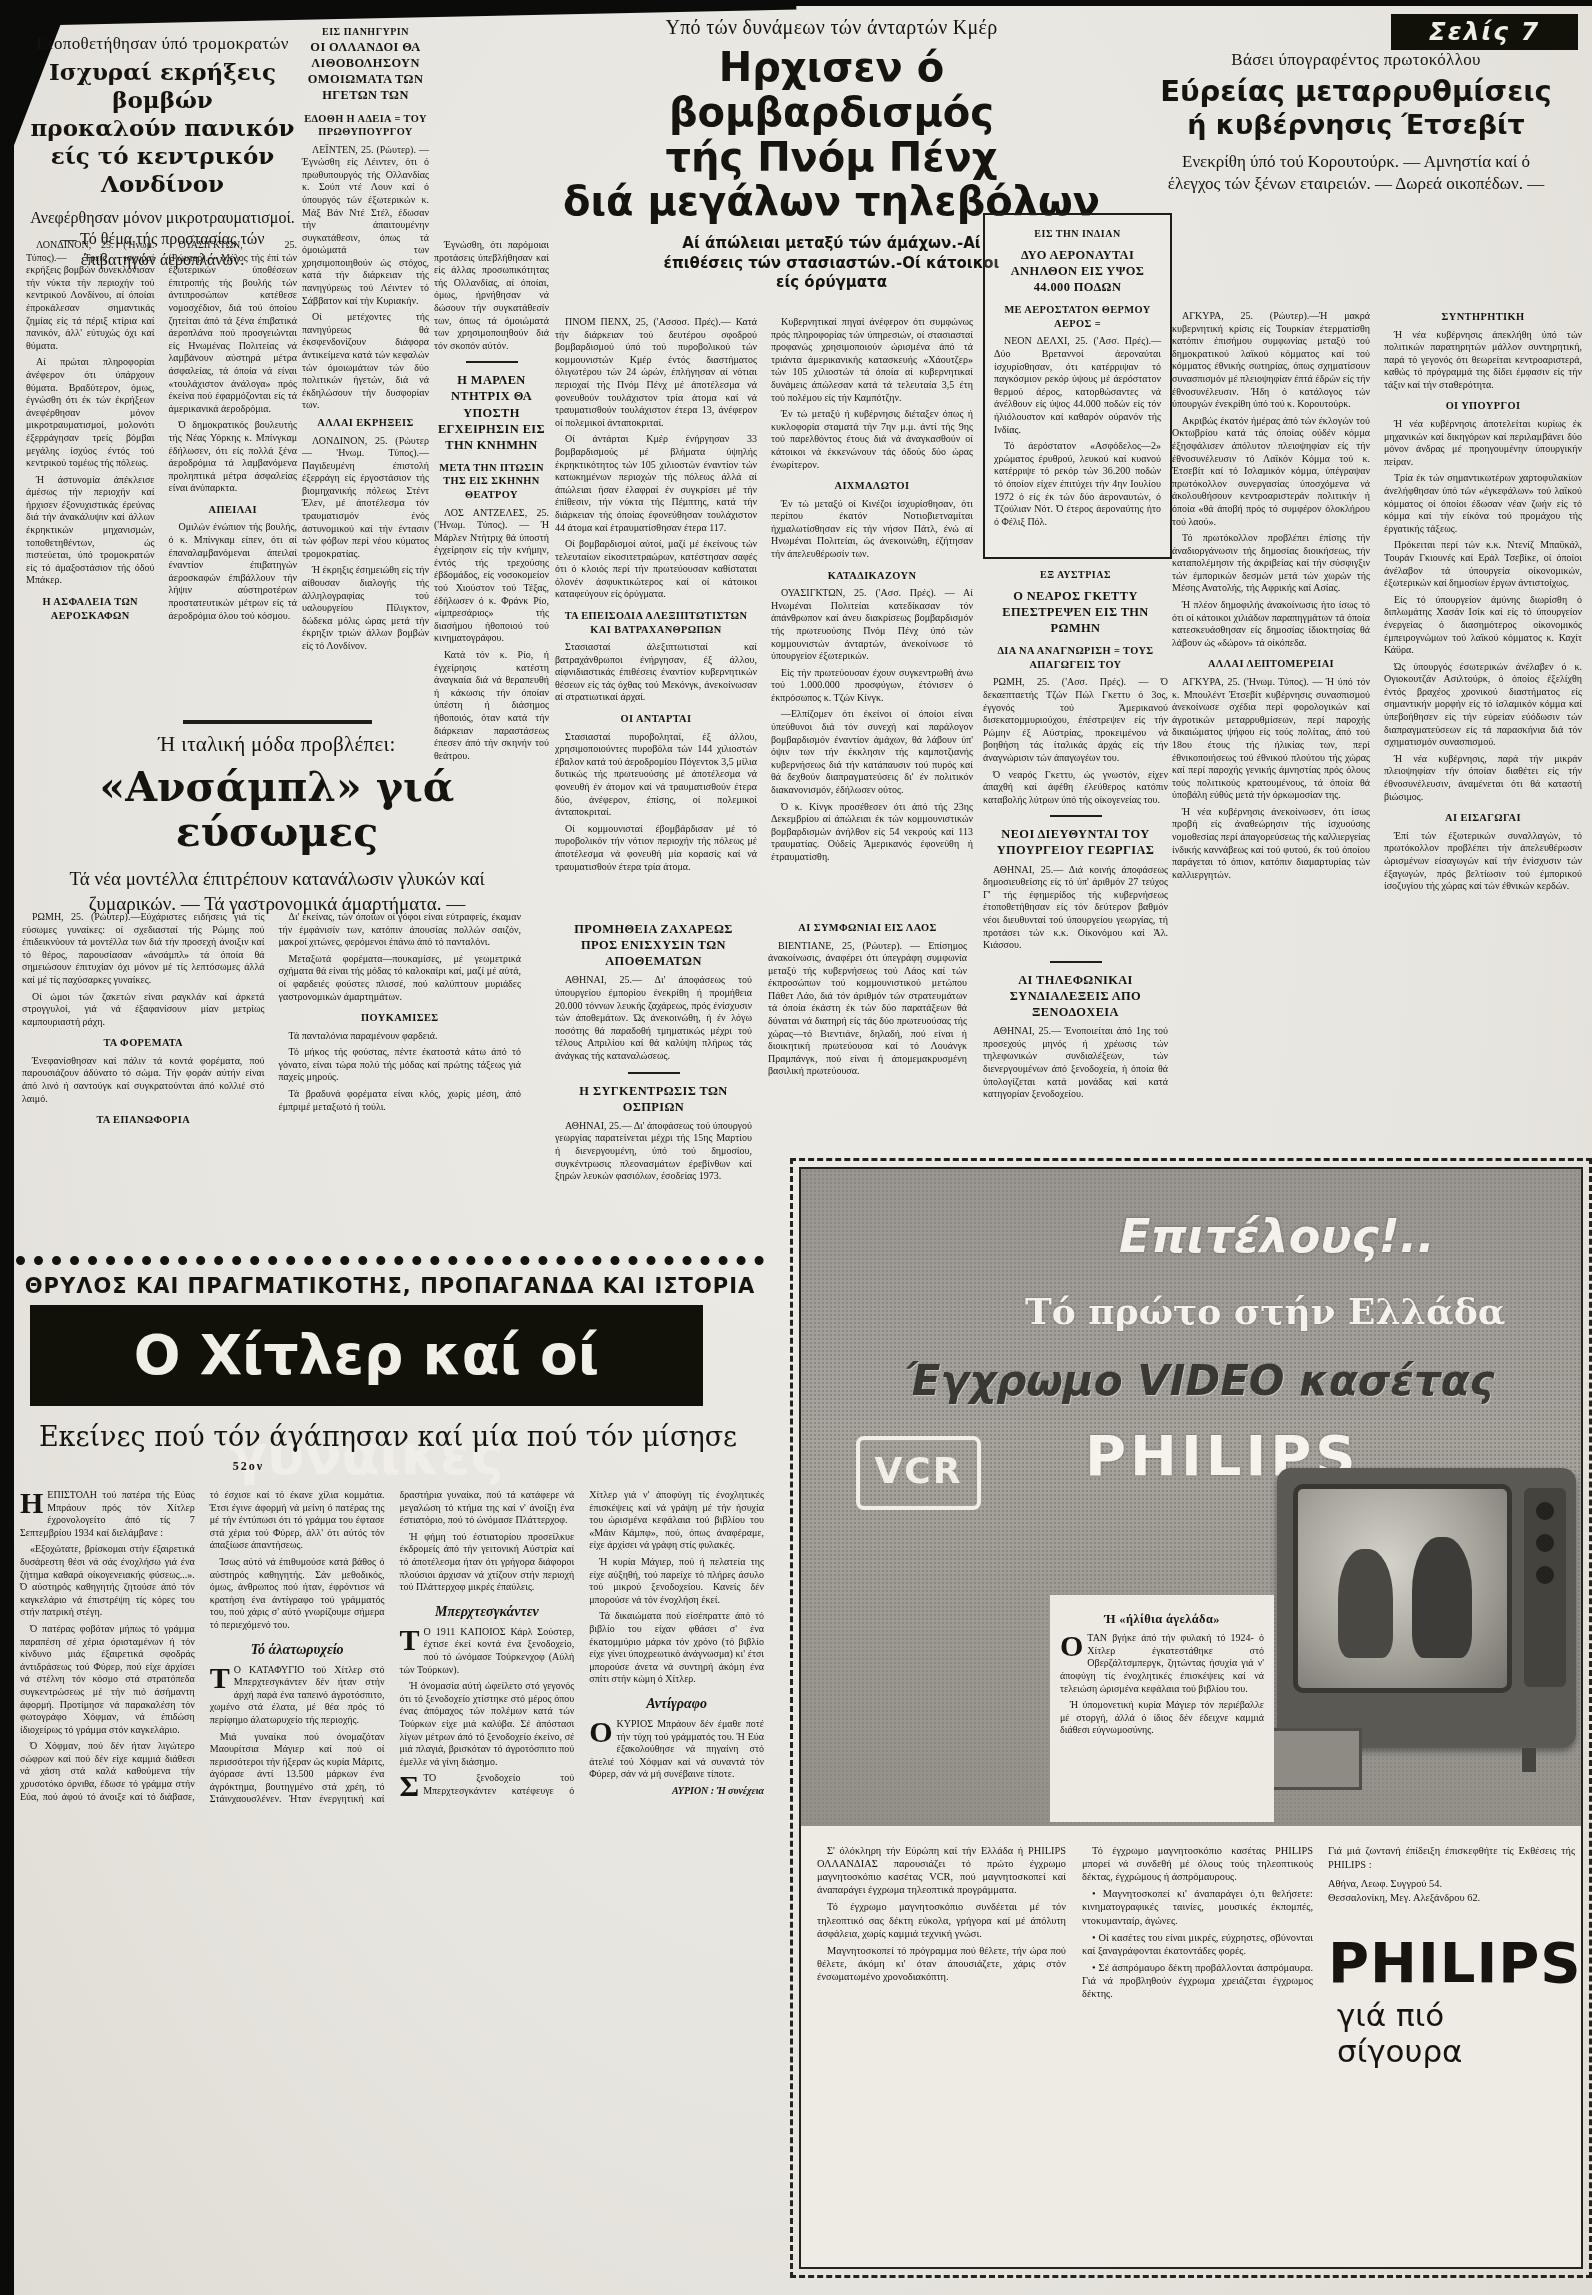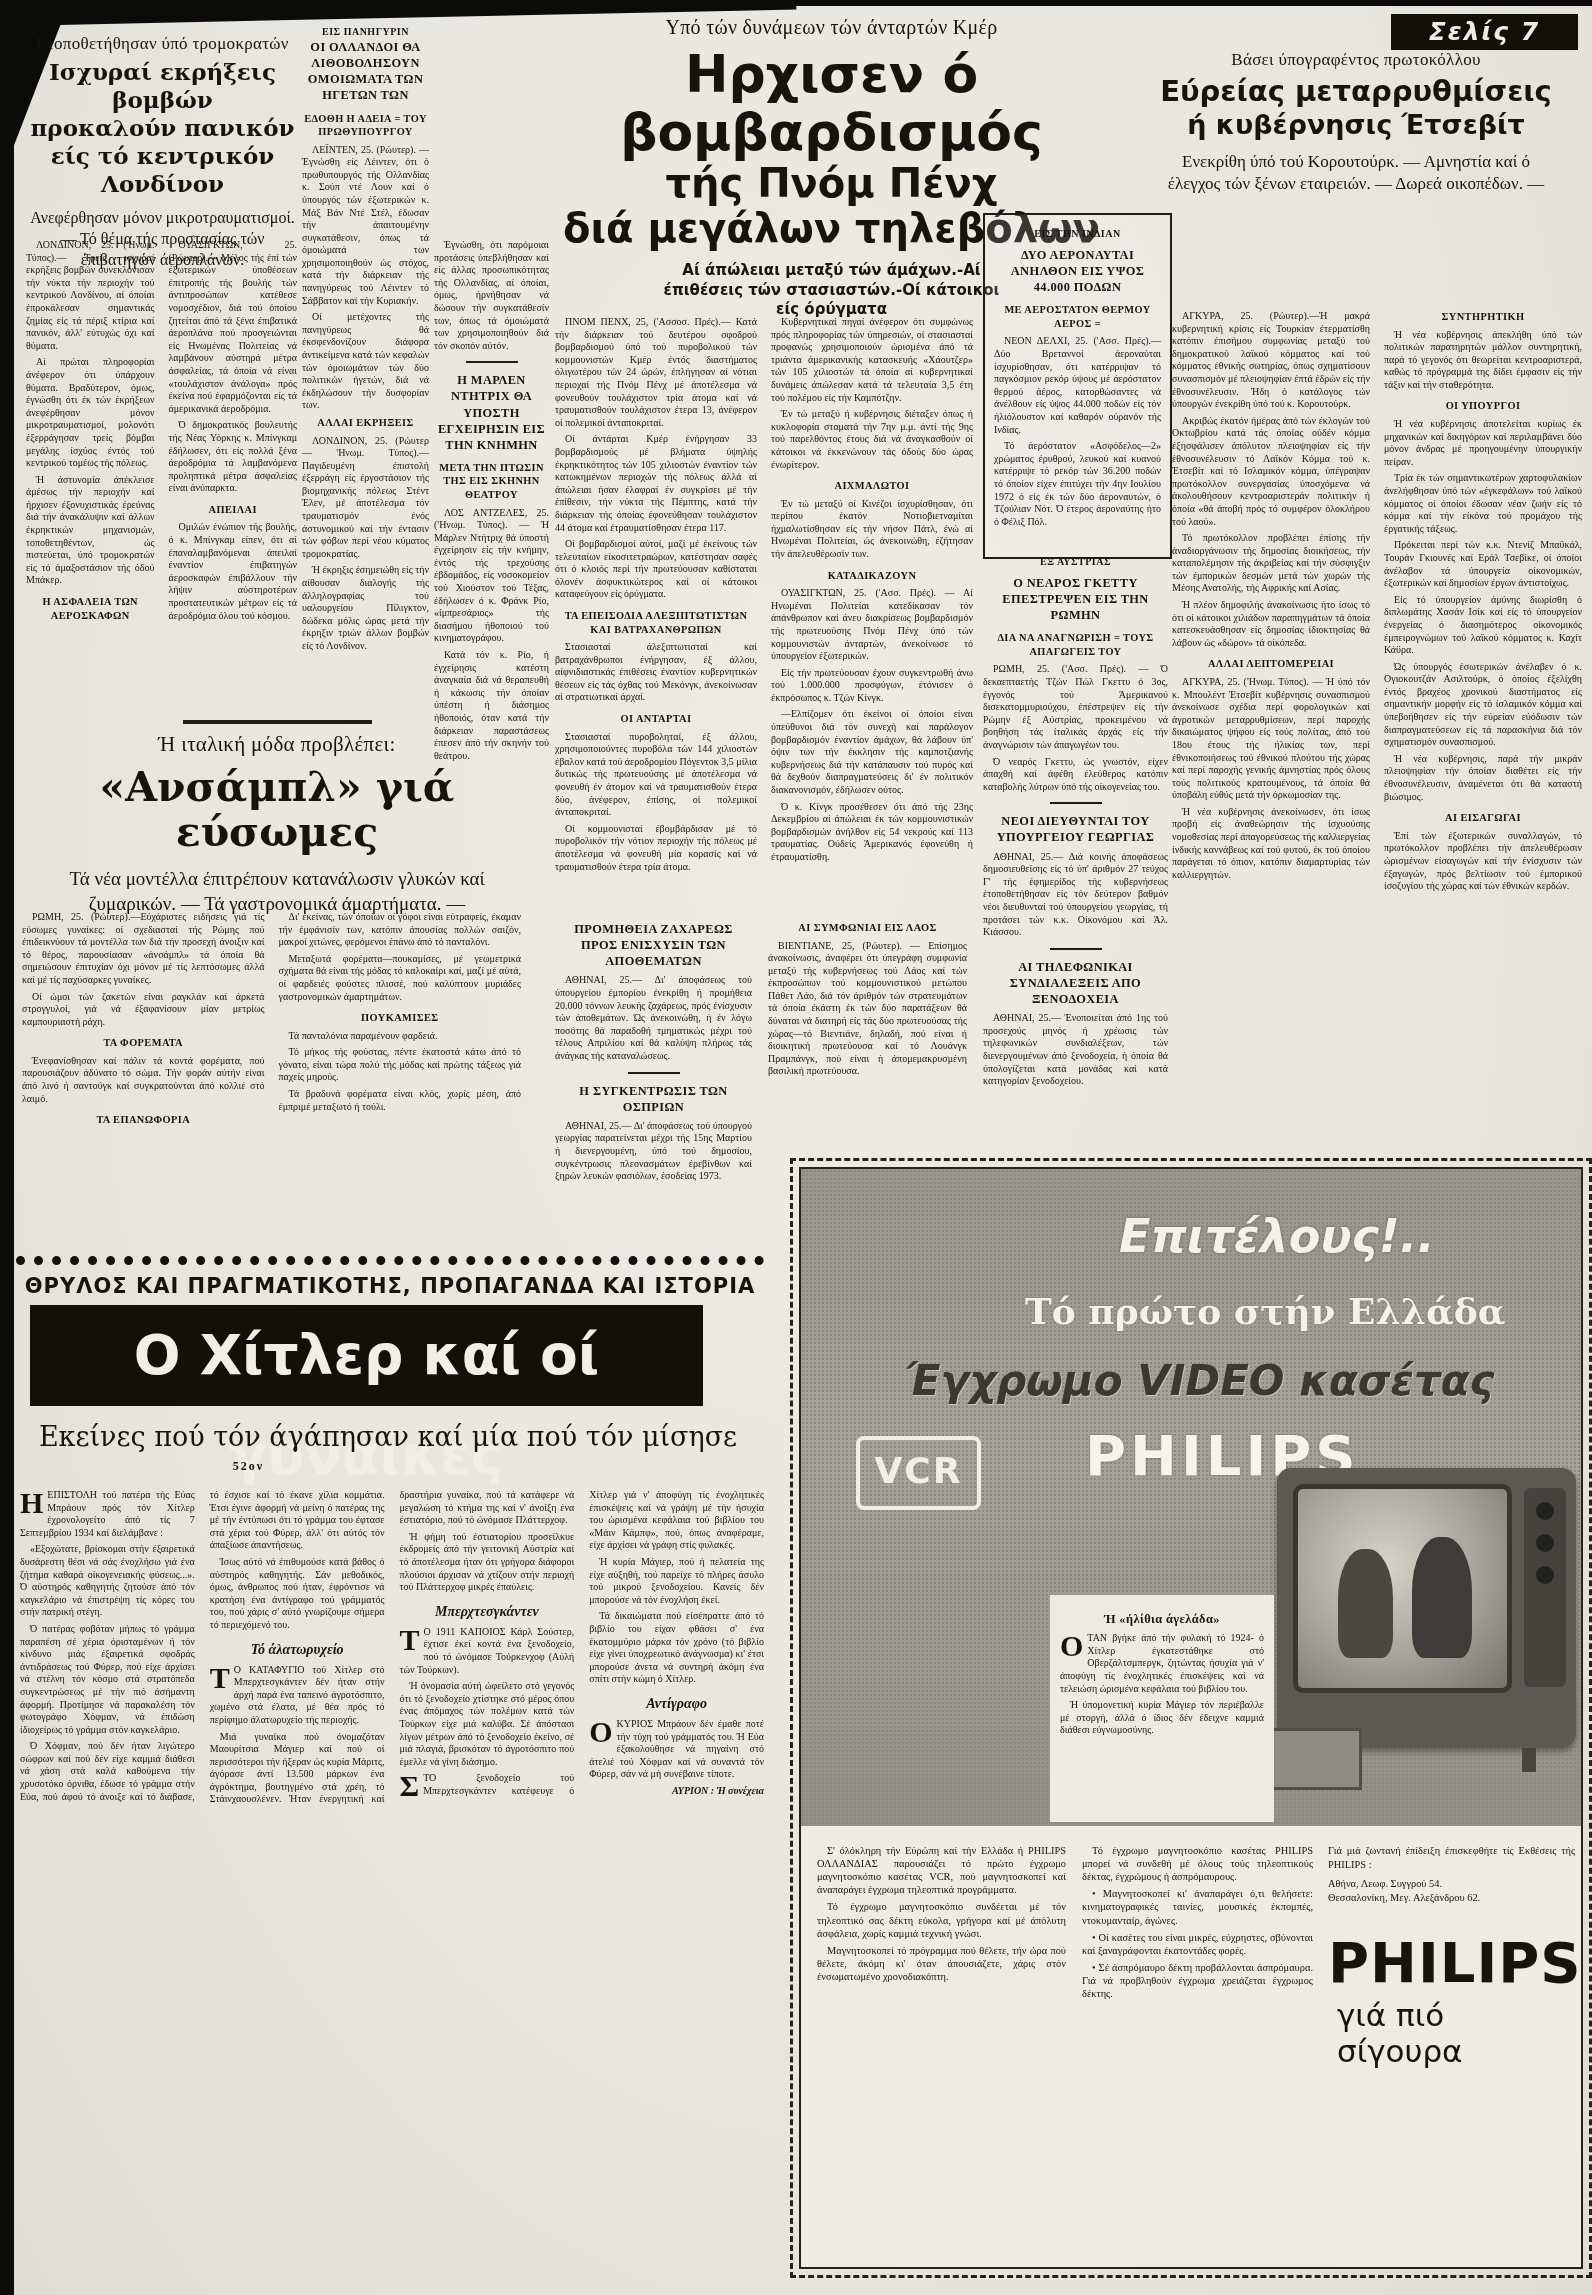--- a/index.html
+++ b/index.html
@@ -121,21 +121,21 @@
       <p class="bp">Έγνώσθη, ότι παρόμοιαι προτάσεις ύπεβλήθησαν καί είς άλλας προσωπικότητας τής Ολλανδίας, αί όποίαι, όμως, ήρνήθησαν νά δώσουν τήν συγκατάθεσίν των, όπως τά όμοιώματά των χρησιμοποιηθούν διά τόν σκοπόν αύτόν.</p>
       <div class="minirule"></div>
       <h4 class="bh big">Η ΜΑΡΛΕΝ ΝΤΗΤΡΙΧ ΘΑ ΥΠΟΣΤΗ ΕΓΧΕΙΡΗΣΙΝ ΕΙΣ ΤΗΝ ΚΝΗΜΗΝ</h4>
       <h4 class="bh">ΜΕΤΑ ΤΗΝ ΠΤΩΣΙΝ ΤΗΣ ΕΙΣ ΣΚΗΝΗΝ ΘΕΑΤΡΟΥ</h4>
       <p class="bp">ΛΟΣ ΑΝΤΖΕΛΕΣ, 25. ('Ηνωμ. Τύπος). — Ή Μάρλεν Ντήτριχ θά ύποστή έγχείρησιν είς τήν κνήμην, έντός τής τρεχούσης έβδομάδος, είς νοσοκομείον τού Χιούστον τού Τέξας, έδήλωσεν ό κ. Φράνκ Ρίο, «ίμπρεσάριος» τής διασήμου ήθοποιού τού κινηματογράφου.</p>
       <p class="bp">Κατά τόν κ. Ρίο, ή έγχείρησις κατέστη άναγκαία διά νά θεραπευθή ή κάκωσις τήν όποίαν ύπέστη ή διάσημος ήθοποιός, όταν κατά τήν διάρκειαν παραστάσεως έπεσεν άπό τήν σκηνήν τού θεάτρου.</p>
     </div>
 
   <div class="abs" style="left:553px;top:16px;width:557px;">
     <div class="kick" style="font-size:20px;">Υπό τών δυνάμεων τών άνταρτών Κμέρ</div>
-    <div class="h-sans" style="font-size:52px;line-height:1.12;margin-top:6px;">Ηρχισεν ό βομβαρδισμός</div>
+    <div class="h-sans" style="font-size:40px;line-height:1.12;margin-top:6px;">Ηρχισεν ό βομβαρδισμός</div>
     <div class="h-sans" style="font-size:40px;line-height:1.12;">τής Πνόμ Πένχ</div>
     <div class="h-sans" style="font-size:40px;line-height:1.12;">διά μεγάλων τηλεβόλων</div>
     <div class="h-sans deck" style="font-size:15px;width:338px;margin:10px auto 0;">Αί άπώλειαι μεταξύ τών άμάχων.-Αί έπιθέσεις τών στασιαστών.-Οί κάτοικοι είς όρύγματα</div>
   </div>
   <div class="abs cols2" style="left:555px;top:316px;width:418px;height:589px;">
       <p class="bp">ΠΝΟΜ ΠΕΝΧ, 25, ('Ασσοσ. Πρές).— Κατά τήν διάρκειαν τού δευτέρου σφοδρού βομβαρδισμού ύπό τού πυροβολικού τών κομμουνιστών Κμέρ έντός διαστήματος όλιγωτέρου τών 24 ώρών, έπλήγησαν αί νότιαι περιοχαί τής Πνόμ Πένχ μέ άποτέλεσμα νά φονευθούν τουλάχιστον τρία άτομα καί νά τραυματισθούν τουλάχιστον έτερα 13, άνέφερον οί πολεμικοί άνταποκριταί.</p>
       <p class="bp">Οί άντάρται Κμέρ ένήργησαν 33 βομβαρδισμούς μέ βλήματα ύψηλής έκρηκτικότητος τών 105 χιλιοστών έναντίον τών κατωκημένων περιοχών τής πόλεως άλλά αί άπώλειαι ήσαν έλαφραί έν συγκρίσει μέ τήν έπίθεσιν, τήν νύκτα τής Πέμπτης, κατά τήν διάρκειαν τής όποίας έφονεύθησαν τουλάχιστον 44 άτομα καί έτραυματίσθησαν έτερα 117.</p>
       <p class="bp">Οί βομβαρδισμοί αύτοί, μαζί μέ έκείνους τών τελευταίων είκοσιτετραώρων, κατέστησαν σαφές ότι ό κλοιός περί τήν πρωτεύουσαν καθίσταται όλονέν άσφυκτικώτερος καί οί κάτοικοι καταφεύγουν είς όρύγματα.</p>
       <h4 class="bh">ΤΑ ΕΠΕΙΣΟΔΙΑ ΑΛΕΞΙΠΤΩΤΙΣΤΩΝ ΚΑΙ ΒΑΤΡΑΧΑΝΘΡΩΠΩΝ</h4>
       <p class="bp">Στασιασταί άλεξιπτωτισταί καί βατραχάνθρωποι ένήργησαν, έξ άλλου, αίφνιδιαστικάς έπιθέσεις έναντίον κυβερνητικών θέσεων είς τάς όχθας τού Μεκόνγκ, άνεκοίνωσαν αί στρατιωτικαί άρχαί.</p>
@@ -169,21 +169,21 @@
   <div class="abs boxed" style="left:983px;top:213px;width:167px;height:328px;">
     <div class="bk">ΕΙΣ ΤΗΝ ΙΝΔΙΑΝ</div>
     <div class="bh big">ΔΥΟ ΑΕΡΟΝΑΥΤΑΙ ΑΝΗΛΘΟΝ ΕΙΣ ΥΨΟΣ 44.000 ΠΟΔΩΝ</div>
     <div class="bh">ΜΕ ΑΕΡΟΣΤΑΤΟΝ ΘΕΡΜΟΥ ΑΕΡΟΣ =</div>
     <div>
         <p class="bp">ΝΕΟΝ ΔΕΛΧΙ, 25. ('Ασσ. Πρές).— Δύο Βρεταννοί άεροναύται ίσχυρίσθησαν, ότι κατέρριψαν τό παγκόσμιον ρεκόρ ύψους μέ άερόστατον θερμού άέρος, κατορθώσαντες νά άνέλθουν είς ύψος 44.000 ποδών είς τόν ήλιόλουστον καί καθαρόν ούρανόν τής Ινδίας.</p>
         <p class="bp">Τό άερόστατον «Ασφόδελος—2» χρώματος έρυθρού, λευκού καί κυανού κατέρριψε τό ρεκόρ τών 36.200 ποδών τό όποίον είχεν έπιτύχει τήν 4ην Ιουλίου 1972 ό είς έκ τών δύο άεροναυτών, ό Τζούλιαν Νότ. Ό έτερος άεροναύτης ήτο ό Φέλιξ Πόλ.</p>
       </div>
   </div>
 
-  <div class="abs" style="left:983px;top:550px;width:185px;height:591px;">
+  <div class="abs" style="left:983px;top:563px;width:185px;height:591px;">
       <h4 class="bk">ΕΞ ΑΥΣΤΡΙΑΣ</h4>
       <h4 class="bh big">Ο ΝΕΑΡΟΣ ΓΚΕΤΤΥ ΕΠΕΣΤΡΕΨΕΝ ΕΙΣ ΤΗΝ ΡΩΜΗΝ</h4>
       <h4 class="bh">ΔΙΑ ΝΑ ΑΝΑΓΝΩΡΙΣΗ = ΤΟΥΣ ΑΠΑΓΩΓΕΙΣ ΤΟΥ</h4>
       <p class="bp">ΡΩΜΗ, 25. ('Ασσ. Πρές). — Ό δεκαεπταετής Τζών Πώλ Γκεττυ ό 3ος, έγγονός τού Άμερικανού δισεκατομμυριούχου, έπέστρεψεν είς τήν Ρώμην έξ Αύστρίας, προκειμένου νά βοηθήση τάς ίταλικάς άρχάς είς τήν άναγνώρισιν τών άπαγωγέων του.</p>
       <p class="bp">Ό νεαρός Γκεττυ, ώς γνωστόν, είχεν άπαχθή καί άφέθη έλεύθερος κατόπιν καταβολής λύτρων ύπό τής οίκογενείας του.</p>
       <div class="minirule"></div>
       <h4 class="bh big">ΝΕΟΙ ΔΙΕΥΘΥΝΤΑΙ ΤΟΥ ΥΠΟΥΡΓΕΙΟΥ ΓΕΩΡΓΙΑΣ</h4>
       <p class="bp">ΑΘΗΝΑΙ, 25.— Διά κοινής άποφάσεως δημοσιευθείσης είς τό ύπ' άριθμόν 27 τεύχος Γ' τής έφημερίδος τής κυβερνήσεως έτοποθετήθησαν είς τόν δεύτερον βαθμόν νέοι διευθυνταί τού ύπουργείου γεωργίας, τή προτάσει τών κ.κ. Οίκονόμου καί Άλ. Κιάσσου.</p>
       <div class="minirule"></div>
       <h4 class="bh big">ΑΙ ΤΗΛΕΦΩΝΙΚΑΙ ΣΥΝΔΙΑΛΕΞΕΙΣ ΑΠΟ ΞΕΝΟΔΟΧΕΙΑ</h4>

